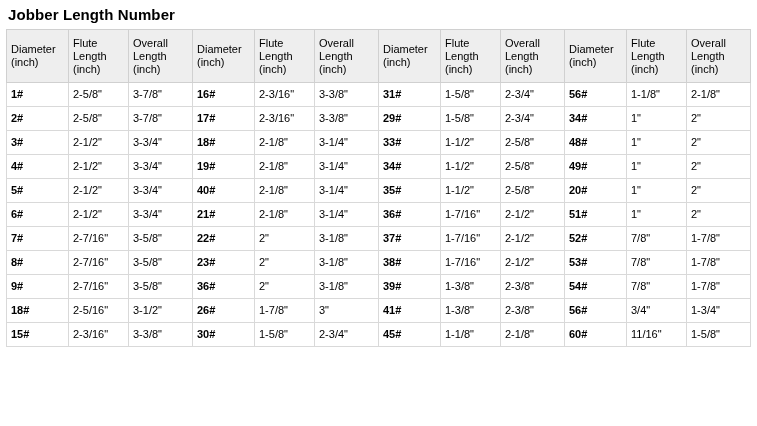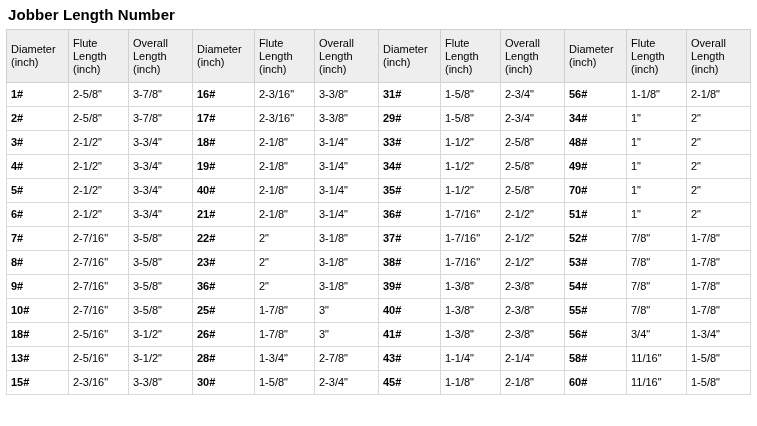--- a/index.html
+++ b/index.html
@@ -159,21 +159,21 @@
         <tr>
           <td class="dia">5#</td>
           <td>2-1/2"</td>
           <td>3-3/4"</td>
           <td class="dia">40#</td>
           <td>2-1/8"</td>
           <td>3-1/4"</td>
           <td class="dia">35#</td>
           <td>1-1/2"</td>
           <td>2-5/8"</td>
-          <td class="dia">70#</td>
+          <td class="dia">20#</td>
           <td>1"</td>
           <td>2"</td>
         </tr>
         <tr>
           <td class="dia">6#</td>
           <td>2-1/2"</td>
           <td>3-3/4"</td>
           <td class="dia">21#</td>
           <td>2-1/8"</td>
           <td>3-1/4"</td>
@@ -216,66 +216,38 @@
           <td class="dia">9#</td>
           <td>2-7/16"</td>
           <td>3-5/8"</td>
           <td class="dia">36#</td>
           <td>2"</td>
           <td>3-1/8"</td>
           <td class="dia">39#</td>
           <td>1-3/8"</td>
           <td>2-3/8"</td>
           <td class="dia">54#</td>
-          <td>7/8"</td>
-          <td>1-7/8"</td>
-        </tr>
-        <tr>
-          <td class="dia">10#</td>
-          <td>2-7/16"</td>
-          <td>3-5/8"</td>
-          <td class="dia">25#</td>
-          <td>1-7/8"</td>
-          <td>3"</td>
-          <td class="dia">40#</td>
-          <td>1-3/8"</td>
-          <td>2-3/8"</td>
-          <td class="dia">55#</td>
           <td>7/8"</td>
           <td>1-7/8"</td>
         </tr>
         <tr>
           <td class="dia">18#</td>
           <td>2-5/16"</td>
           <td>3-1/2"</td>
           <td class="dia">26#</td>
           <td>1-7/8"</td>
           <td>3"</td>
           <td class="dia">41#</td>
           <td>1-3/8"</td>
           <td>2-3/8"</td>
           <td class="dia">56#</td>
           <td>3/4"</td>
           <td>1-3/4"</td>
         </tr>
         <tr>
-          <td class="dia">13#</td>
-          <td>2-5/16"</td>
-          <td>3-1/2"</td>
-          <td class="dia">28#</td>
-          <td>1-3/4"</td>
-          <td>2-7/8"</td>
-          <td class="dia">43#</td>
-          <td>1-1/4"</td>
-          <td>2-1/4"</td>
-          <td class="dia">58#</td>
-          <td>11/16"</td>
-          <td>1-5/8"</td>
-        </tr>
-        <tr>
           <td class="dia">15#</td>
           <td>2-3/16"</td>
           <td>3-3/8"</td>
           <td class="dia">30#</td>
           <td>1-5/8"</td>
           <td>2-3/4"</td>
           <td class="dia">45#</td>
           <td>1-1/8"</td>
           <td>2-1/8"</td>
           <td class="dia">60#</td>

